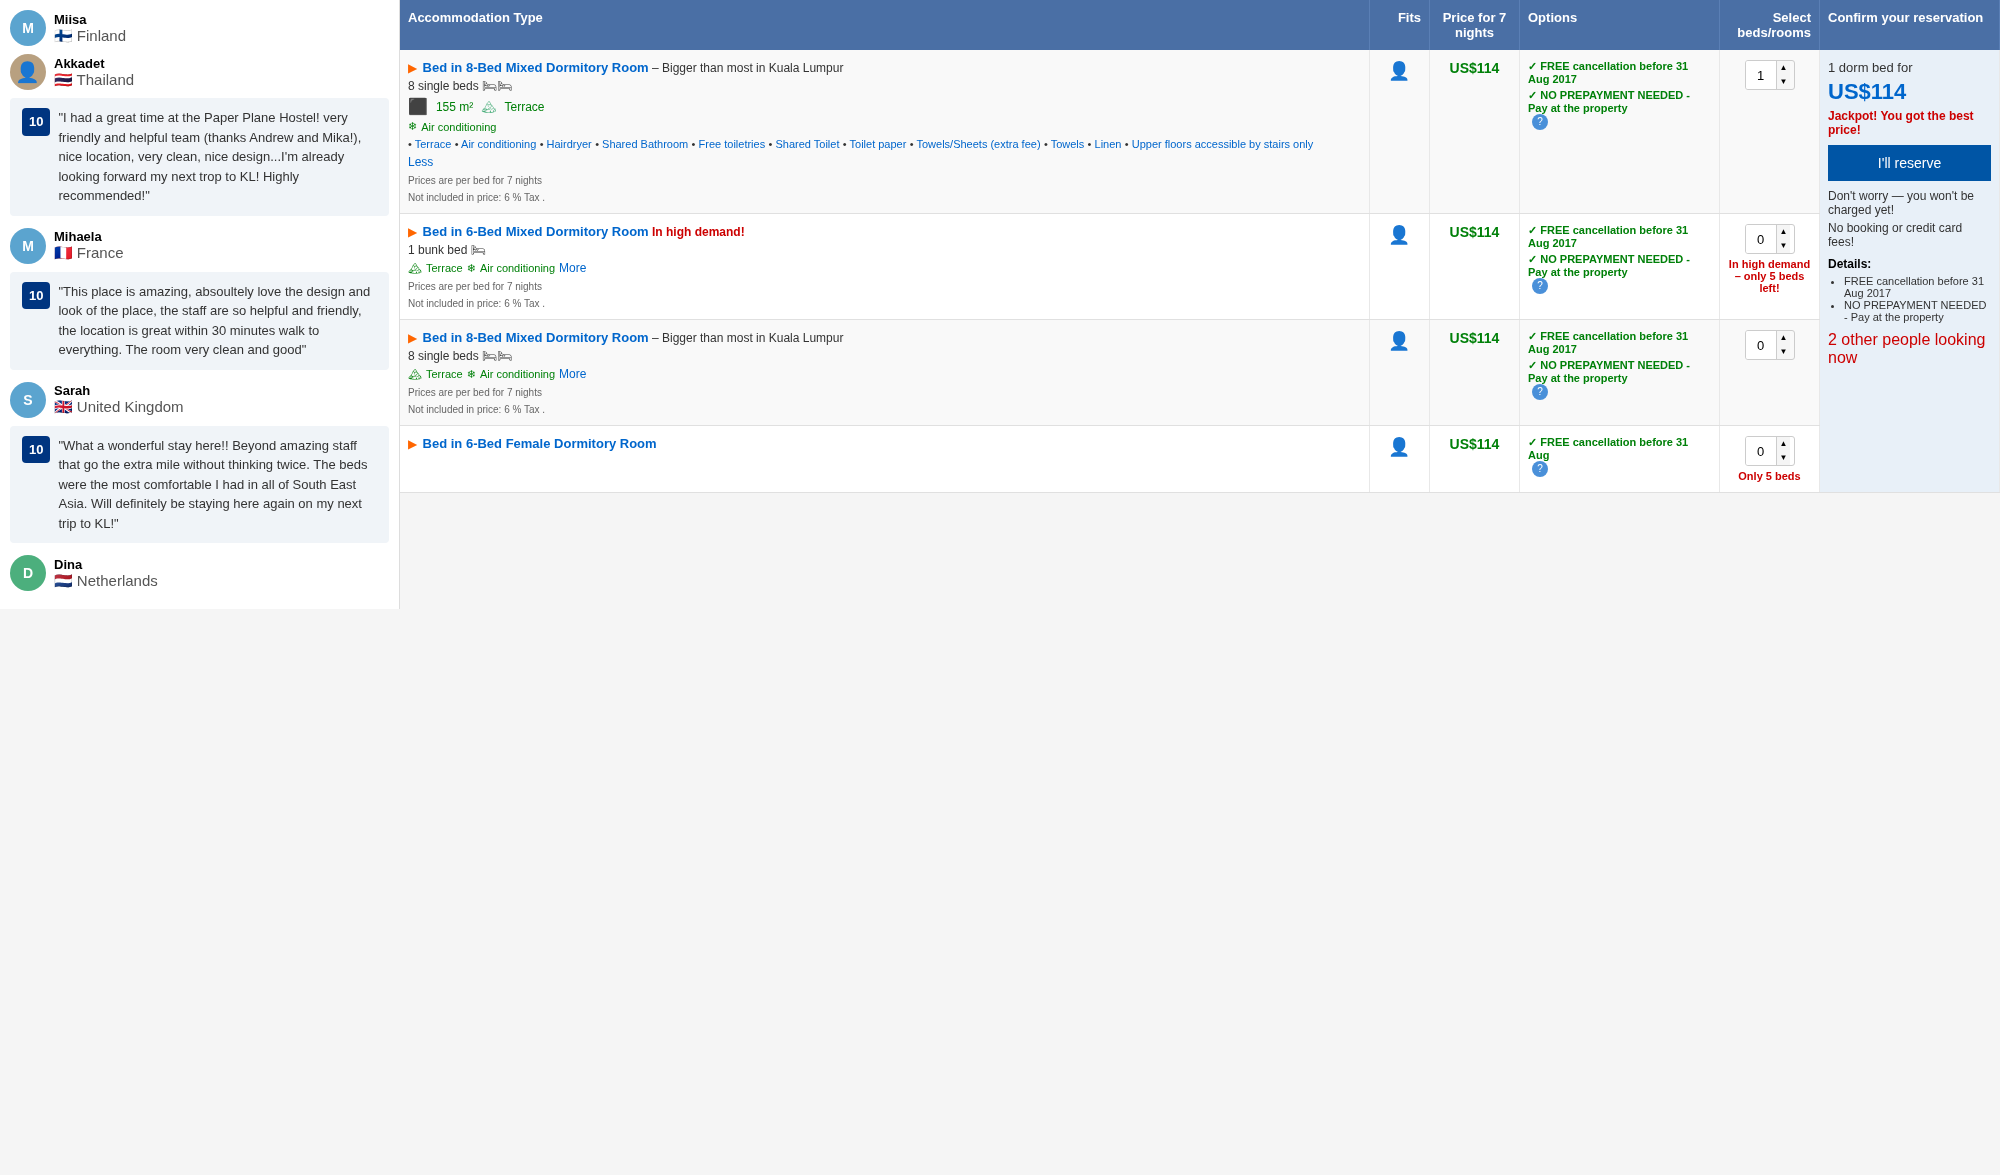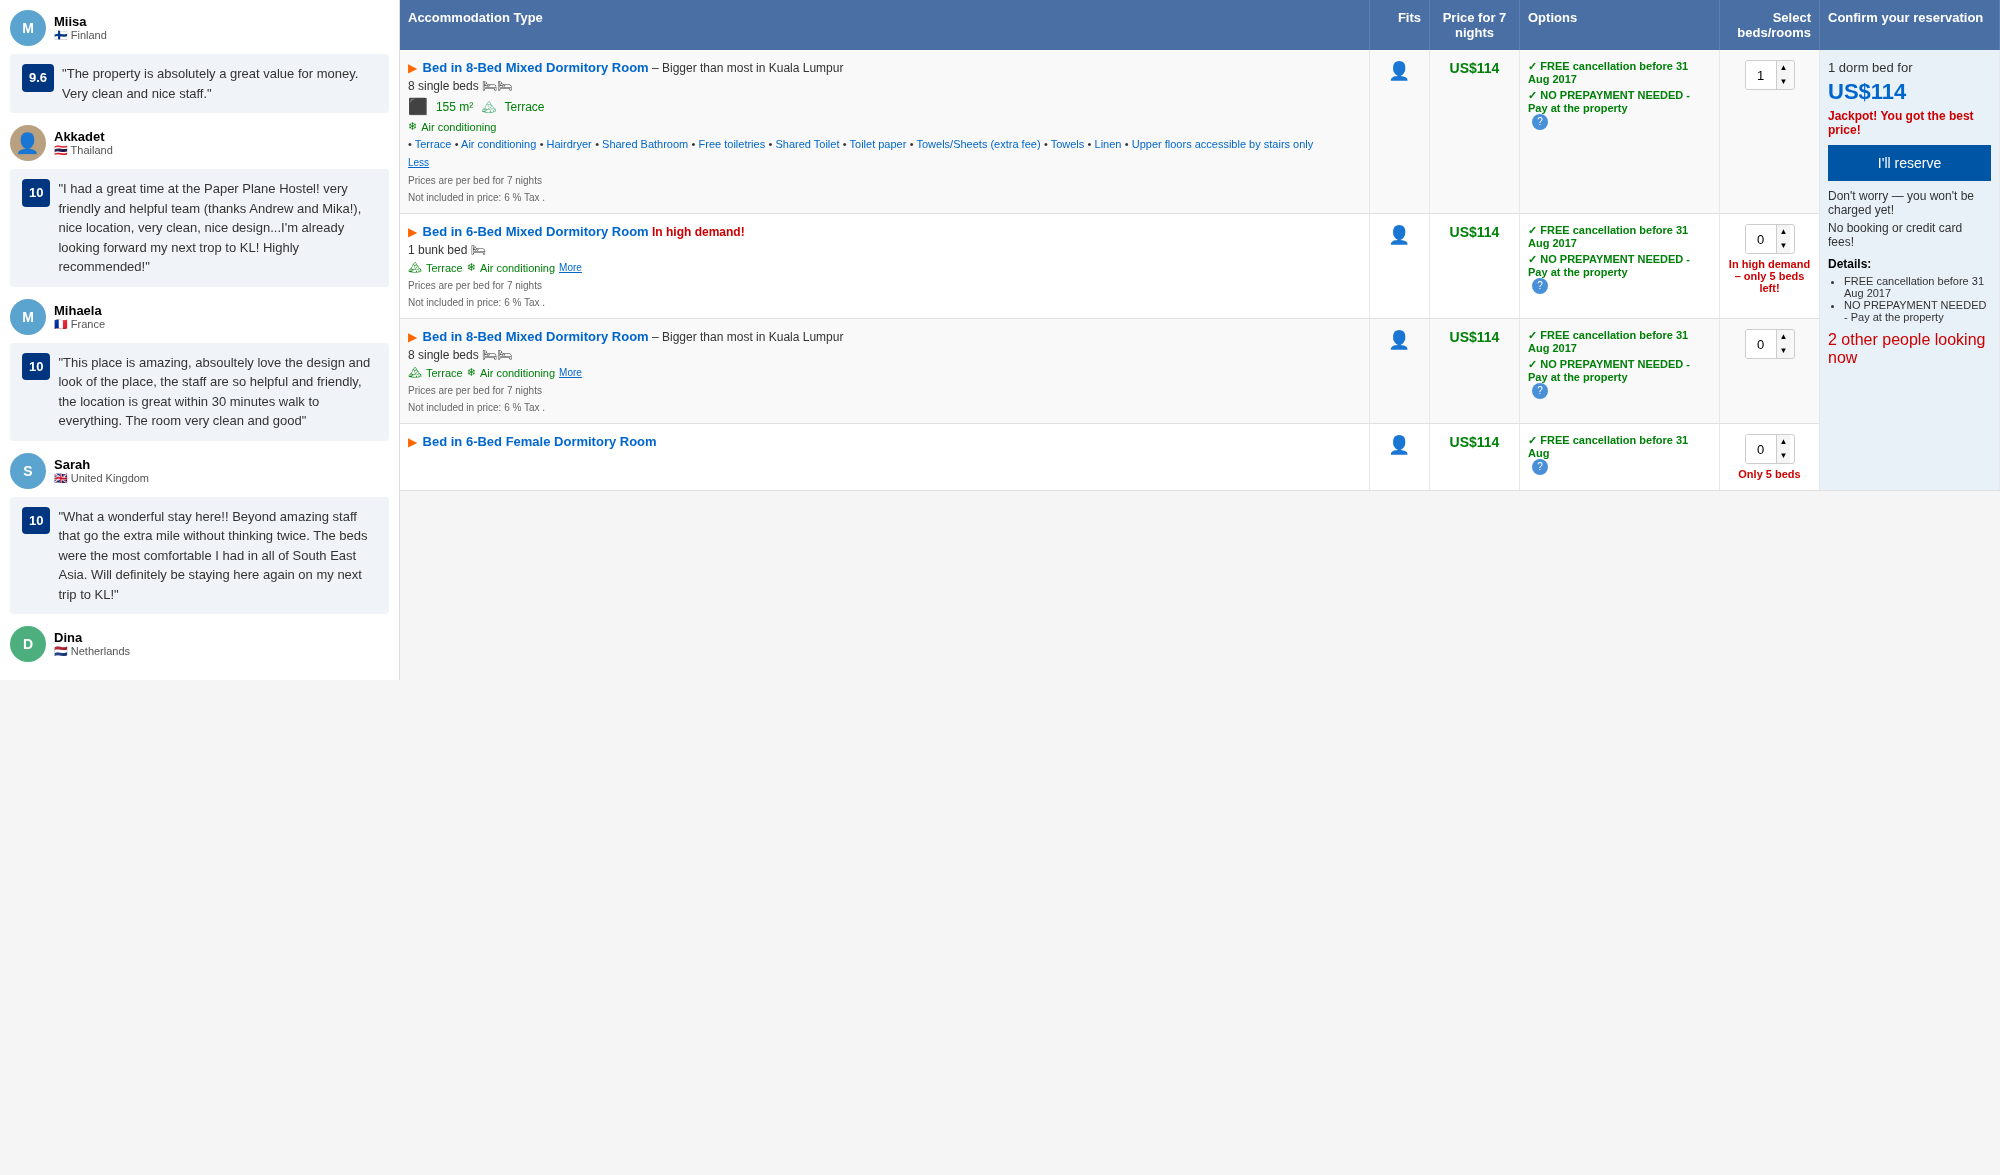--- a/index.html
+++ b/index.html
@@ -41,21 +41,21 @@
       border-radius: 50%;
       overflow: hidden;
       flex-shrink: 0;
       background: #ccc;
       display: flex;
       align-items: center;
       justify-content: center;
     }
 
     .reviewer-name { font-weight: bold; font-size: 13px; }
-    .reviewer-country { font-size: 11px; color: #555; }
+    .reviewer-country { font-size: 15px; color: #555; }
 
     .review-card {
       background: #f0f4f8;
       border-radius: 4px;
       padding: 10px 12px;
       margin-bottom: 12px;
       font-size: 13px;
       color: #333;
       line-height: 1.5;
     }
@@ -147,22 +147,21 @@
     .amenity-list li {
       display: inline;
       font-size: 11px;
       color: #0066cc;
     }
     .amenity-list li::before { content: "• "; color: #333; }
 
     .less-link, .more-link {
       color: #0066cc;
       cursor: pointer;
-      font-size: 10px;
-      text-decoration: underline;
+      font-size: 12px;
       text-align: right;
     }
 
     .price-note {
       font-size: 10px;
       color: #666;
       margin-top: 6px;
     }
 
     .fits-cell { text-align: center; }
@@ -310,24 +309,20 @@
     <div class="avatar-circle" style="background:#5ba4cf;">M</div>
     <div>
       <div class="reviewer-name">Miisa</div>
       <div class="reviewer-country">
         <span>🇫🇮</span>
         <span>Finland</span>
       </div>
     </div>
   </div>
 
-  <div class="review-card">
-    <span class="score-badge">9.6</span>
-    <span class="review-text">"The property is absolutely a great value for money. Very clean and nice staff."</span>
-  </div>
 
   <div class="reviewer-header">
     <div class="avatar-img" style="background:#b8a080;">
       <span style="font-size:20px; color:#654321;">👤</span>
     </div>
     <div>
       <div class="reviewer-name">Akkadet</div>
       <div class="reviewer-country">
         <span>🇹🇭</span>
         <span>Thailand</span>

